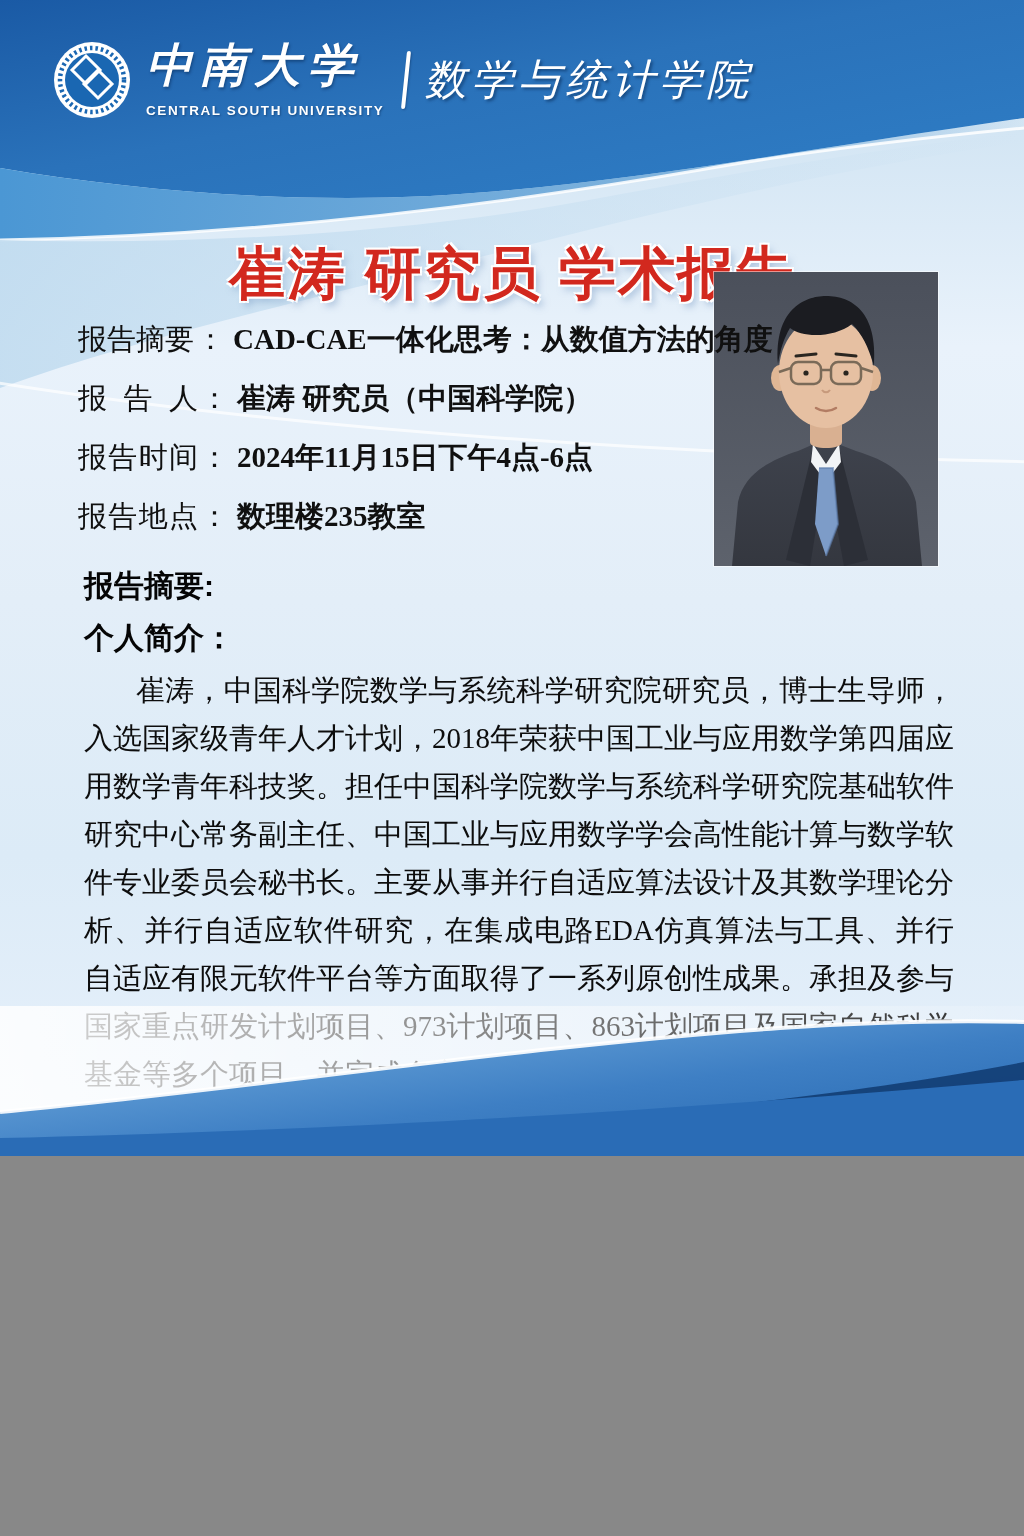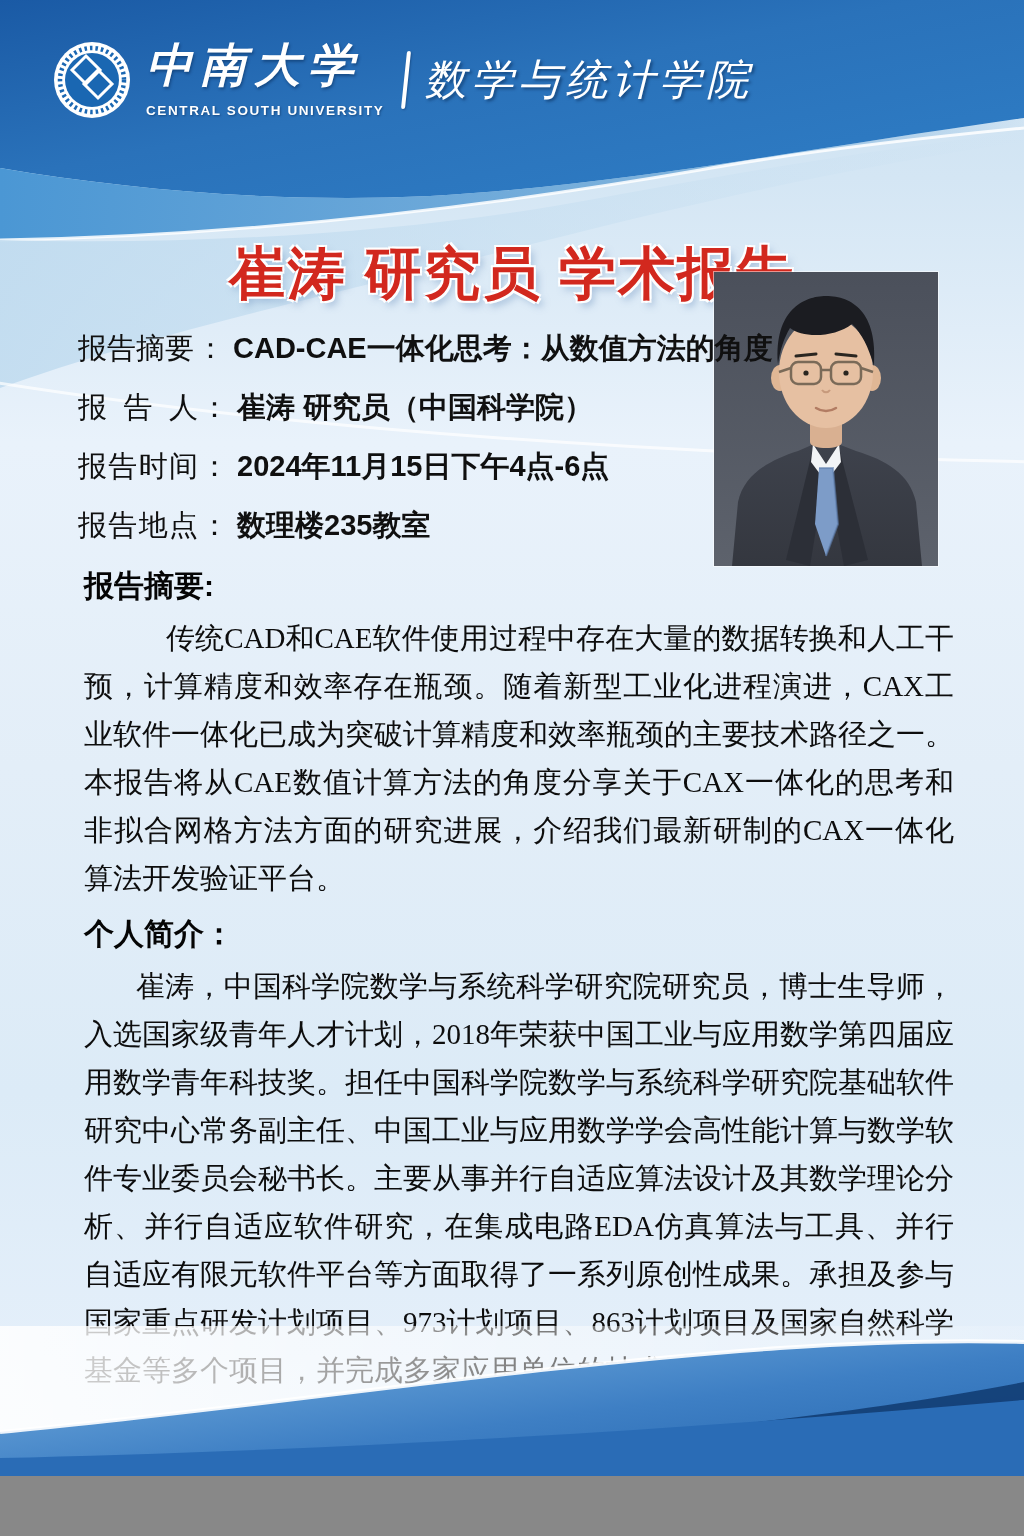--- a/index.html
+++ b/index.html
@@ -1,17 +1,17 @@
 <!DOCTYPE html>
 <html><head>
 <meta charset="utf-8">
 <style>
   html,body{margin:0;padding:0;background:#888;}
   .poster{
-    position:relative;width:1024px;height:1476px;overflow:hidden;
+    position:relative;width:1024px;height:1156px;overflow:hidden;
     margin:0 auto;
     background:linear-gradient(180deg,#c9dff1 0%,#d4e6f4 12%,#e9f2fb 30%,#e3eef8 52%,#dcebf7 74%,#e4effa 92%,#eaf3fb 100%);
     font-family:"Liberation Sans","DejaVu Sans",sans-serif;
   }
   svg{display:block}
   .deco{position:absolute;left:0;top:0;pointer-events:none;}
   .deco-bottom{position:absolute;left:0;bottom:0;pointer-events:none;}
 
   
   .logo-row{position:absolute;left:52px;top:40px;display:flex;align-items:center;color:#fff;}
@@ -31,21 +31,21 @@
   }
 
   
   .photo{position:absolute;left:714px;top:272px;width:224px;height:294px;box-shadow:0 0 0 1px rgba(255,255,255,.5);}
 
   
   .info{position:absolute;left:78px;top:320px;width:640px;color:#101010;}
   .info-row{display:flex;align-items:baseline;font-size:29px;height:41px;margin-bottom:18px;white-space:nowrap;}
   .info-label{display:inline-block;width:120px;text-align:justify;text-align-last:justify;}
   .info-colon{margin:0 8px 0 2px;}
-  .info-value{font-weight:600;font-family:Liberation Sans, sans-serif;margin-top:9px;}
+  .info-value{font-weight:600;font-family:Liberation Serif, serif;}
 
   
   .sections{position:absolute;left:84px;top:566px;width:870px;color:#0d0d0d;}
   .section-heading{font-size:30px;font-weight:800;line-height:40px;color:#050505;}
   .body-par{margin:8px 0 0 0;font-size:29px;line-height:48px;text-align:justify;
             font-family:"Liberation Serif","DejaVu Serif",sans-serif;}
   .abstract-par{text-indent:82px;}
   .bio-heading{margin-top:12px;}
   .bio-par{text-indent:52px;}
 </style>
@@ -157,21 +157,20 @@
     </div>
     <div class="info-row">
       <span class="info-label">报告地点</span>
         <span class="info-colon">：</span>
         <span class="info-value">数理楼235教室</span>
     </div>
   </div>
 
   <div class="sections">
     <div class="section-heading">报告摘要:</div>
-    <p class="body-par abstract-par">传统CAD和CAE软件使用过程中存在大量的数据转换和人工干预，计算精度和效率存在瓶颈。随着新型工业化进程演进，CAX工业软件一体化已成为突破计算精度和效率瓶颈的主要技术路径之一。本报告将从CAE数值计算方法的角度分享关于CAX一体化的思考和非拟合网格方法方面的研究进展，介绍我们最新研制的CAX一体化算法开发验证平台。</p>
     <div class="section-heading bio-heading">个人简介：</div>
     <p class="body-par bio-par">崔涛，中国科学院数学与系统科学研究院研究员，博士生导师，入选国家级青年人才计划，2018年荣获中国工业与应用数学第四届应用数学青年科技奖。担任中国科学院数学与系统科学研究院基础软件研究中心常务副主任、中国工业与应用数学学会高性能计算与数学软件专业委员会秘书长。主要从事并行自适应算法设计及其数学理论分析、并行自适应软件研究，在集成电路EDA仿真算法与工具、并行自适应有限元软件平台等方面取得了一系列原创性成果。承担及参与国家重点研发计划项目、973计划项目、863计划项目及国家自然科学基金等多个项目，并完成多家应用单位的技术委托开发项目。</p>
   </div>
 
   <svg class="deco-bottom" width="1024" height="150" viewBox="0 0 1024 150">
     <defs>
       <linearGradient id="gBot" x1="0" y1="0" x2="1" y2="1">
         <stop offset="0" stop-color="#7ab3e2"></stop>
         <stop offset="0.55" stop-color="#3e7fc4"></stop>
         <stop offset="1" stop-color="#2465ae"></stop>

